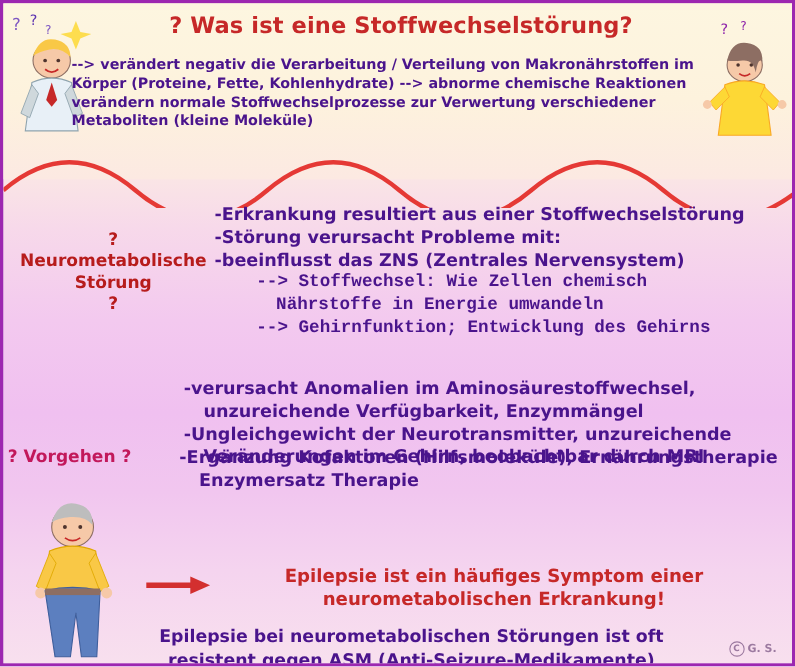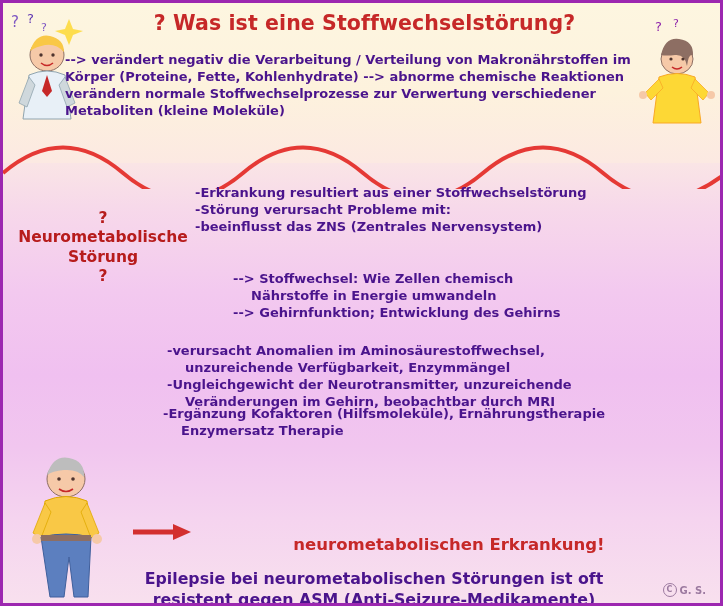--- a/index.html
+++ b/index.html
@@ -86,26 +86,26 @@
     top: 403px;
     width: 140px;
     color: #c2185b;
     font-size: 15.5px;
     font-weight: bold;
   }
   
   .body-block {
     position: absolute;
     color: #4a148c;
-    font-size: 13px;
+    font-size: 16px;
     font-weight: bold;
     line-height: 1.3;
   }
   #block-a { left: 192px; top: 182px; width: 520px; }
-  #block-b { left: 230px; top: 268px; width: 480px; }
+  #block-b { left: 230px; top: 243px; width: 480px; font-family: Liberation Mono, monospace; }
   #block-c { left: 164px; top: 340px; width: 548px; }
   #block-d { left: 140px; top: 403px; width: 575px; margin-left: 20px; }
 
   .ind1 { display: block; text-indent: 0; padding-left: 0; }
   .ind2 { display: block; padding-left: 18px; }
 
   
   #epilepsy-highlight {
     position: absolute;
     left: 186px;
@@ -234,20 +234,21 @@
     <span class="ind1">--&gt; Gehirnfunktion; Entwicklung des Gehirns</span>
   </div>
 
   <div class="body-block" id="block-c">
     <span class="ind1">-verursacht Anomalien im Aminosäurestoffwechsel,</span>
     <span class="ind2">unzureichende Verfügbarkeit, Enzymmängel</span>
     <span class="ind1">-Ungleichgewicht der Neurotransmitter, unzureichende</span>
     <span class="ind2">Veränderungen im Gehirn, beobachtbar durch MRI</span>
   </div>
 
+  <div id="vorgehen-label">? Vorgehen ?</div>
 
   <div class="body-block" id="block-d">
     <span class="ind1">-Ergänzung Kofaktoren (Hilfsmoleküle), Ernährungstherapie</span>
     <span class="ind2">Enzymersatz Therapie</span>
   </div>
 
   <svg class="doodle" id="doodle-bottom" viewBox="0 0 110 160">
     <ellipse cx="55" cy="36" rx="19" ry="18" fill="#f6c9a8" stroke="#8d6e63" stroke-width="1"></ellipse>
     <path d="M36 32 q6 -20 22 -17 q16 3 15 19 q-6 -8 -20 -7 q-12 1 -17 5 Z" fill="#bdbdbd"></path>
     <circle cx="48" cy="36" r="1.8" fill="#4e342e"></circle>
@@ -261,21 +262,21 @@
     <path d="M30 94 q25 -6 50 0 l-3 60 h-14 l-5 -40 l-5 40 h-14 Z" fill="#5c7fbf" stroke="#3f5f9c" stroke-width="1"></path>
     <rect x="30" y="92" width="50" height="6" fill="#8d6e63"></rect>
   </svg>
 
   <svg id="red-arrow" viewBox="0 0 62 22">
     <line x1="2" y1="11" x2="44" y2="11" stroke="#d32f2f" stroke-width="5"></line>
     <polygon points="42,3 60,11 42,19" fill="#d32f2f"></polygon>
   </svg>
 
   <div id="epilepsy-highlight">
-    <br>
+    <span>Epilepsie ist ein häufiges Symptom einer</span><br>
     <span>neurometabolischen Erkrankung!</span>
   </div>
 
   <div id="closing">
     <span>Epilepsie bei neurometabolischen Störungen ist oft</span><br>
     <span>resistent gegen ASM (Anti-Seizure-Medikamente)</span>
   </div>
 
   <div id="copyright">
     <span class="c-circle">C</span>

